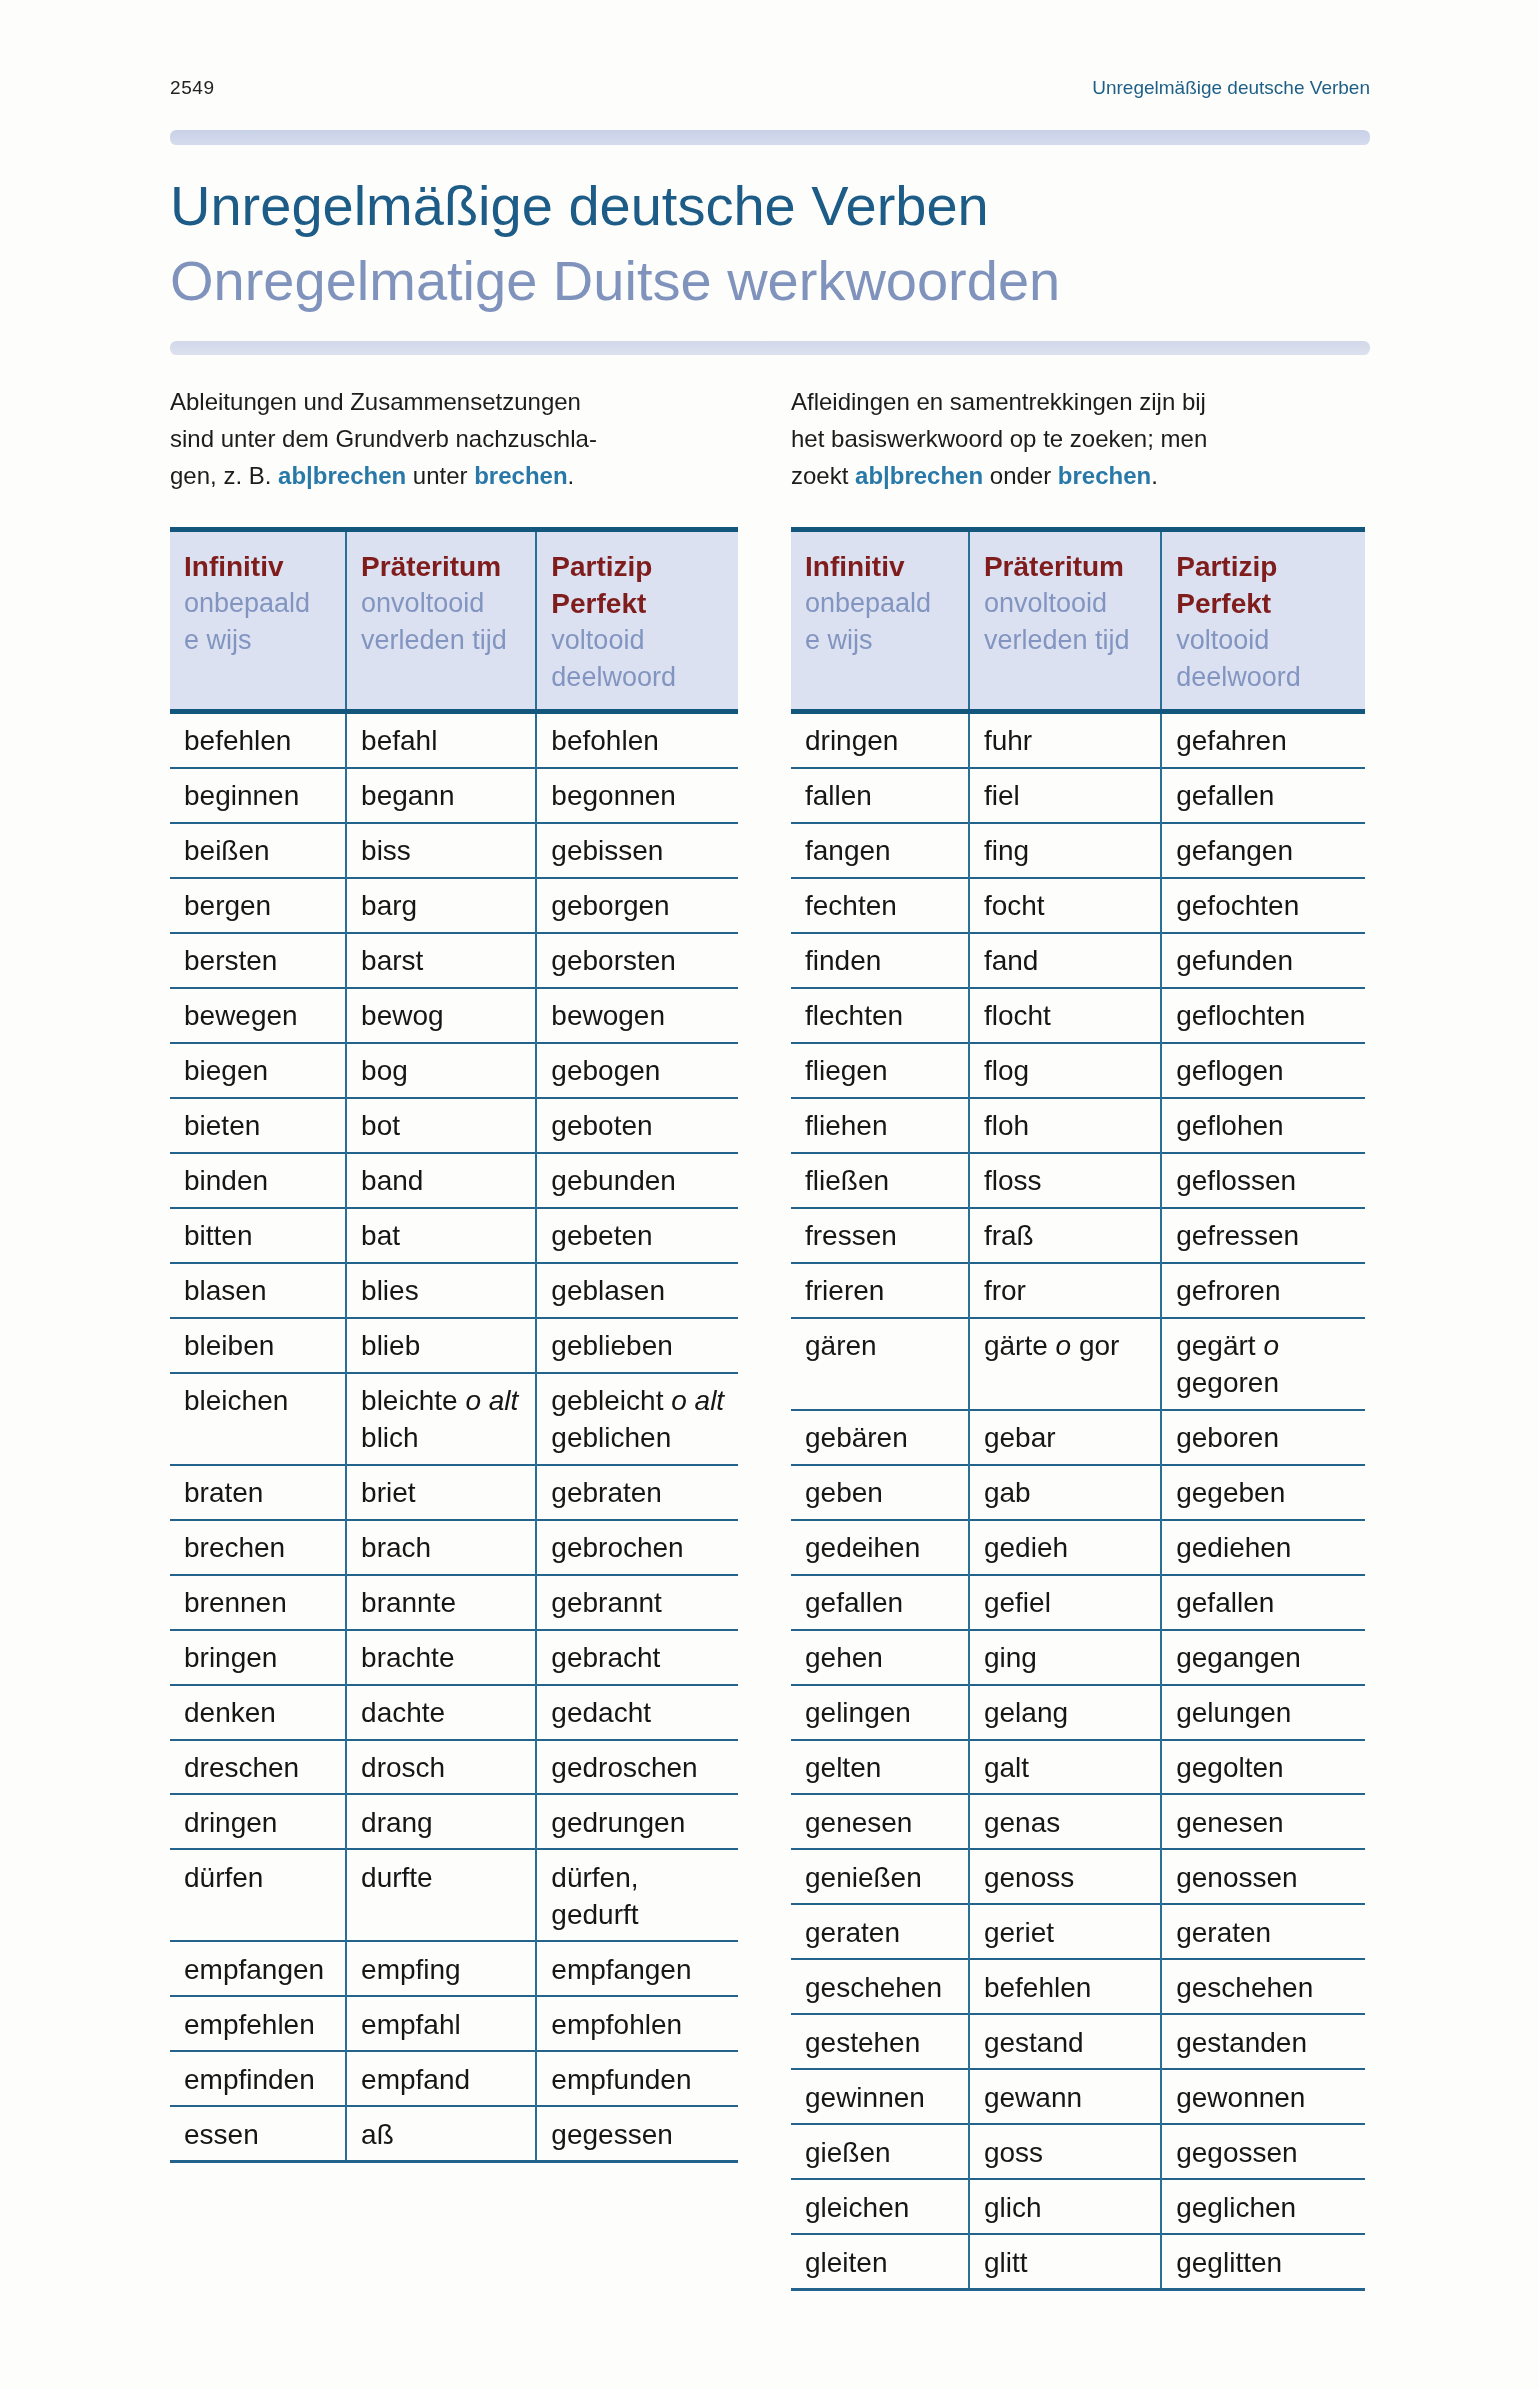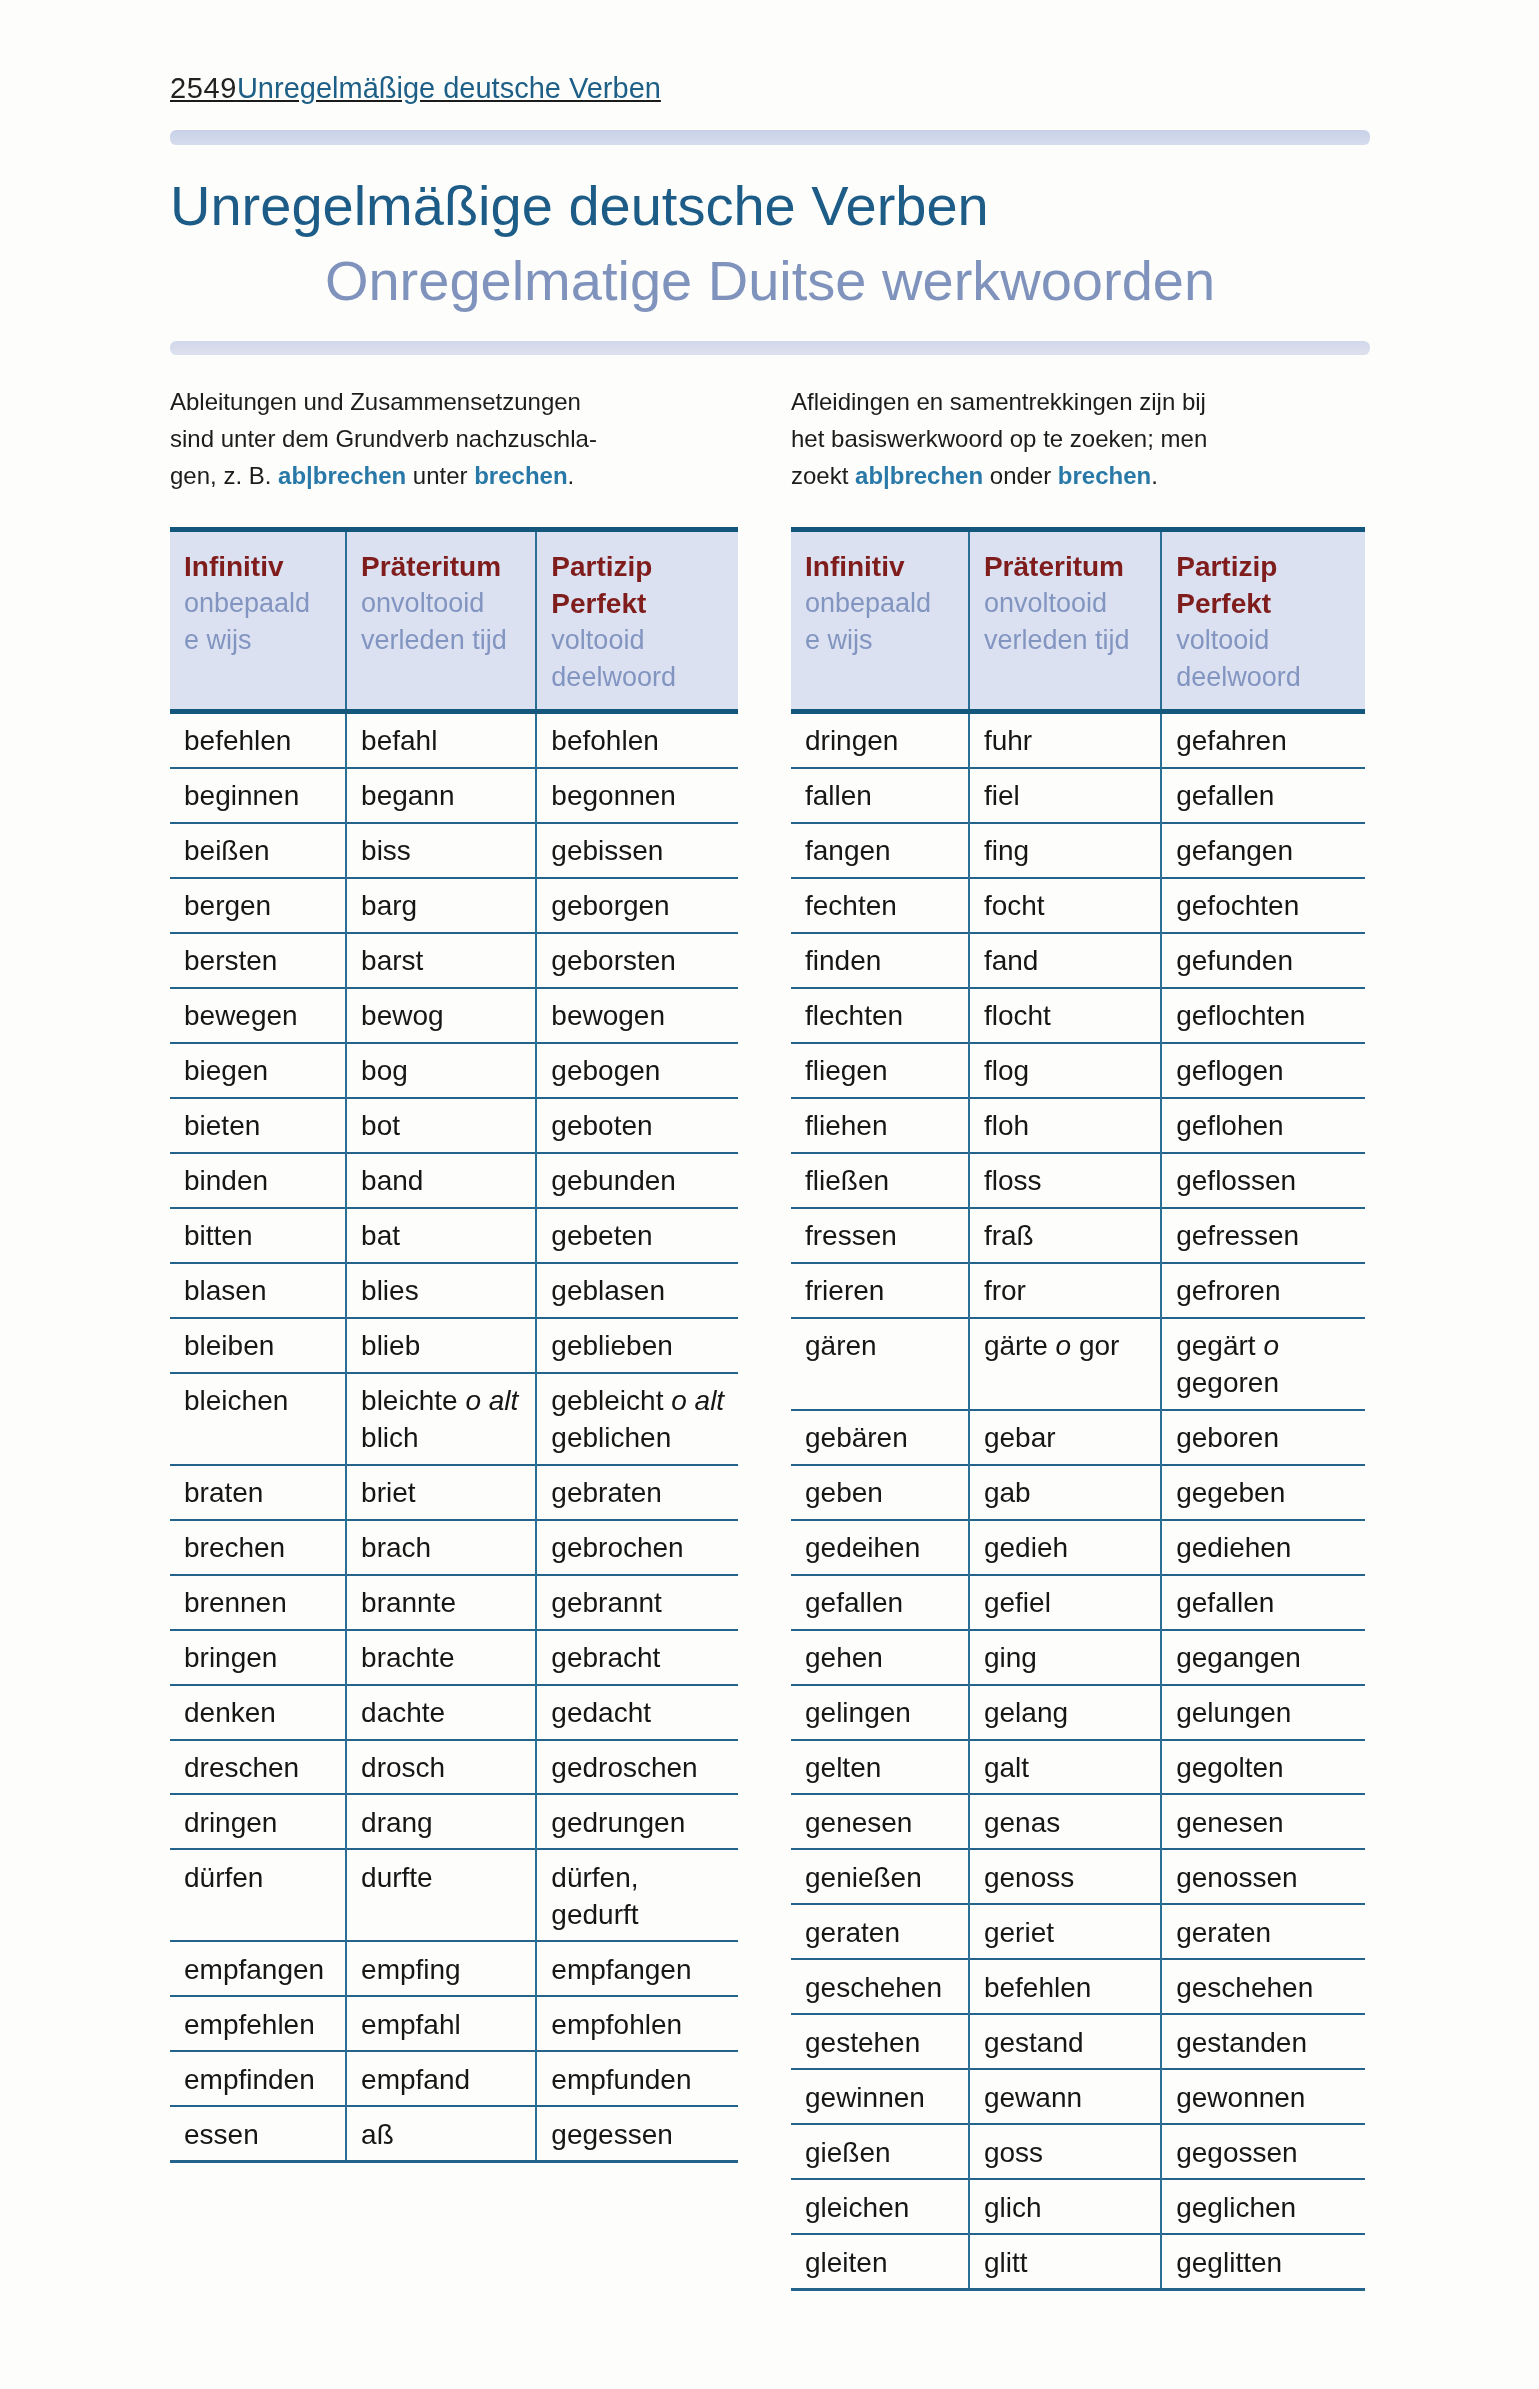--- a/index.html
+++ b/index.html
@@ -10,43 +10,42 @@
     color:#1b1b1b;
     background:#fdfdfb;
     overflow:hidden;
     position:relative;
   }
   .content { padding:0 170px; width:1540px; }
 
   
   .running-row {
     margin-top:72px;
-    display:flex; justify-content:flex-start; align-items:baseline;
-    font-size:29px; line-height:32px;text-decoration:underline;
+    display:flex; justify-content:space-between; align-items:baseline;
+    font-size:19px; line-height:32px;
   }
   .page-num { color:#222222; letter-spacing:0.6px; }
   .running-head { color:#1d5f86; }
 
   .bar {
     height:14.8px; border-radius:6.4px;
     background:linear-gradient(#c9d1e8,#d6dcee);
     margin-top:26px;
   }
   .bar.second { margin-top:28px; background:linear-gradient(#d2d8ea,#dde1ee); }
 
   .page-title {
     margin-top:29.5px;
     font-size:56px; line-height:64px; font-weight:normal;
     color:#1d5c87; letter-spacing:0px;
   }
   .page-subtitle {
     margin-top:10.3px;
     font-size:56px; line-height:64px; font-weight:normal;
     color:#8093bd;
-    text-align:center;
   }
 
   
   .intro-row { margin-top:28px; display:flex; }
   .intro-col { font-size:24px; line-height:37px; color:#1c1c1c; }
   .intro-col.left  { width:568px; }
   .intro-gap { width:53px; }
   .intro-col.right { width:574px; }
   .intro-col b { color:#2878a8; font-weight:bold; }
 

